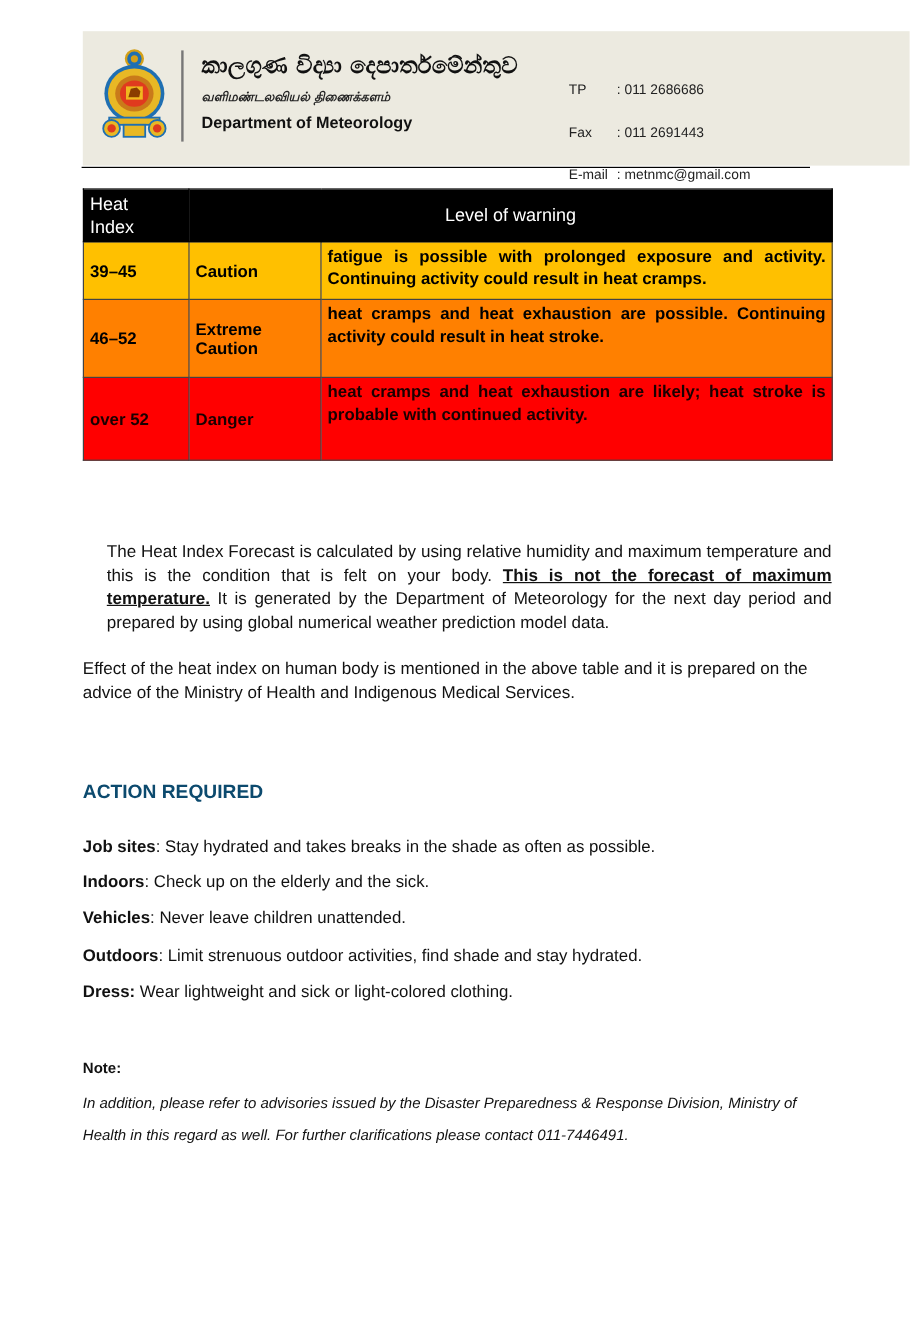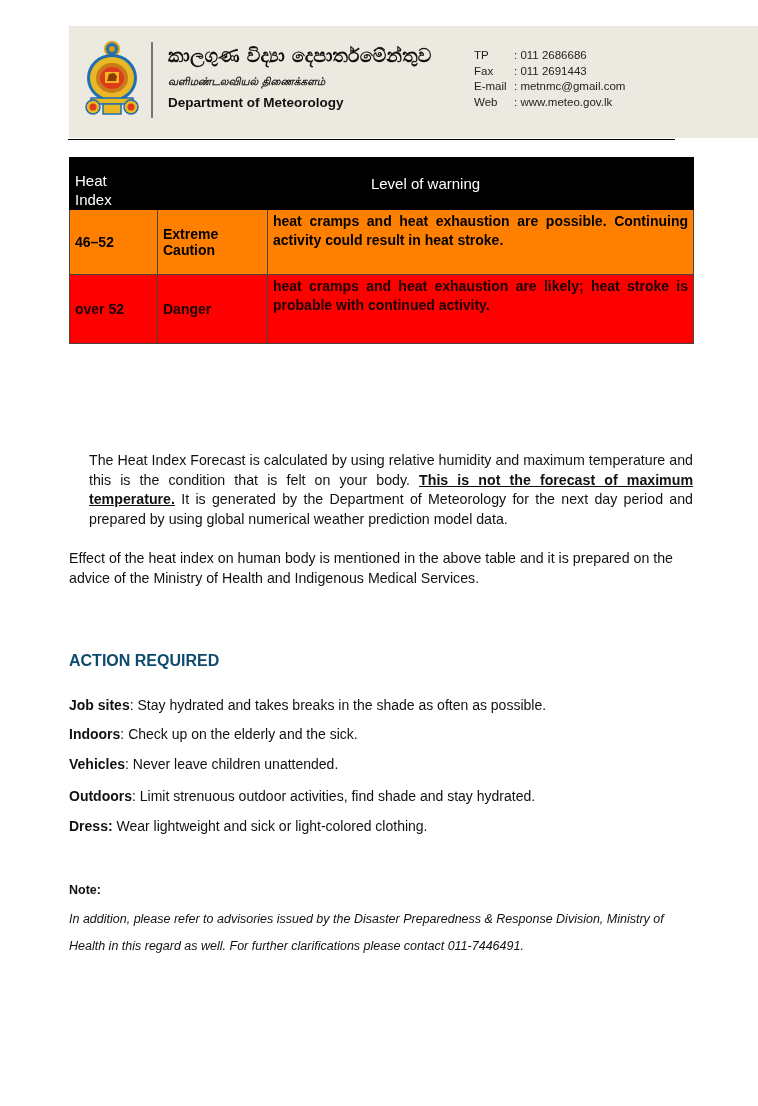--- a/index.html
+++ b/index.html
@@ -11,30 +11,30 @@
                 background: #eceae0; }
   .letterhead-rule { position: absolute; left: 68px; top: 139px; width: 607px; height: 1px; background: #000; }
   .logo { position: absolute; left: 14px; top: 14px; width: 58px; height: 78px; }
   .vrule { position: absolute; left: 82px; top: 16px; width: 2px; height: 76px; background: #777; }
   .title-si { position: absolute; left: 99px; top: 18px; font-size: 19px; font-weight: bold;
               font-family: "DejaVu Sans", sans-serif; letter-spacing: 0.2px; color: #111; }
   .title-ta { position: absolute; left: 99px; top: 49px; font-size: 10.5px; font-weight: bold;
               font-style: italic; font-family: "DejaVu Serif", serif; color: #222; }
   .title-en { position: absolute; left: 99px; top: 69px; font-size: 13.5px; font-weight: bold; color: #111; }
   .contact { position: absolute; left: 405px; top: 22px; font-size: 11.5px; color: #222; line-height: 15.5px; }
-  .contact-row { display: flex; }
+  .contact-row { display: flex; margin-top: 20px; }
   .contact-label { width: 40px; }
 
   
   .hi-table { position: absolute; left: 69px; top: 157px; width: 625px; border-collapse: collapse;
               font-family: "Liberation Sans", sans-serif; }
   .hi-table td { border: 1px solid #444; padding: 0 5px; font-size: 14px; }
   .hdr { background: #000; color: #fff; height: 44px; }
   .hdr td { border-color: #000; font-weight: normal; font-size: 15px; }
-  .hdr .hcell { line-height: 19px; vertical-align: top; padding-top: 13px; margin-left: 28px; }
+  .hdr .hcell { line-height: 19px; vertical-align: top; padding-top: 3px; margin-left: 28px; }
   .r-normal { background: #ffff40; height: 24px; font-weight: bold; }
   .r-caution { background: #ffc000; height: 48px; font-weight: bold; }
   .r-extreme { background: #ff8000; height: 65px; font-weight: bold; }
   .r-danger { background: #ff0000; height: 69px; font-weight: bold; color: #1a0000; }
   .col1 { width: 77px; }
   .col2 { width: 99px; }
   .desc { text-align: justify; text-align-last: left; line-height: 19px; vertical-align: top; padding-top: 2px !important; }
   .r-danger .desc { padding-top: 2px !important; }
   .center { text-align: center; }
 
@@ -100,20 +100,25 @@
 
 <table class="hi-table">
   <tbody>
       <tr class="hdr">
     <td class="col1 hcell">
       <span>Heat</span><br>
       <span>Index</span>
     </td>
     <td colspan="2" class="center">Level of warning</td>
   </tr>
+  <tr class="r-caution">
+    <td class="col1">39–45</td>
+    <td class="col2">Caution</td>
+    <td class="desc">fatigue is possible with prolonged exposure and activity. Continuing activity could result in heat cramps.</td>
+  </tr>
   <tr class="r-extreme">
     <td class="col1">46–52</td>
     <td class="col2">
       <span>Extreme</span><br>
       <span>Caution</span>
     </td>
     <td class="desc">heat cramps and heat exhaustion are possible. Continuing activity could result in heat stroke.</td>
   </tr>
   <tr class="r-danger">
     <td class="col1">over 52</td>

